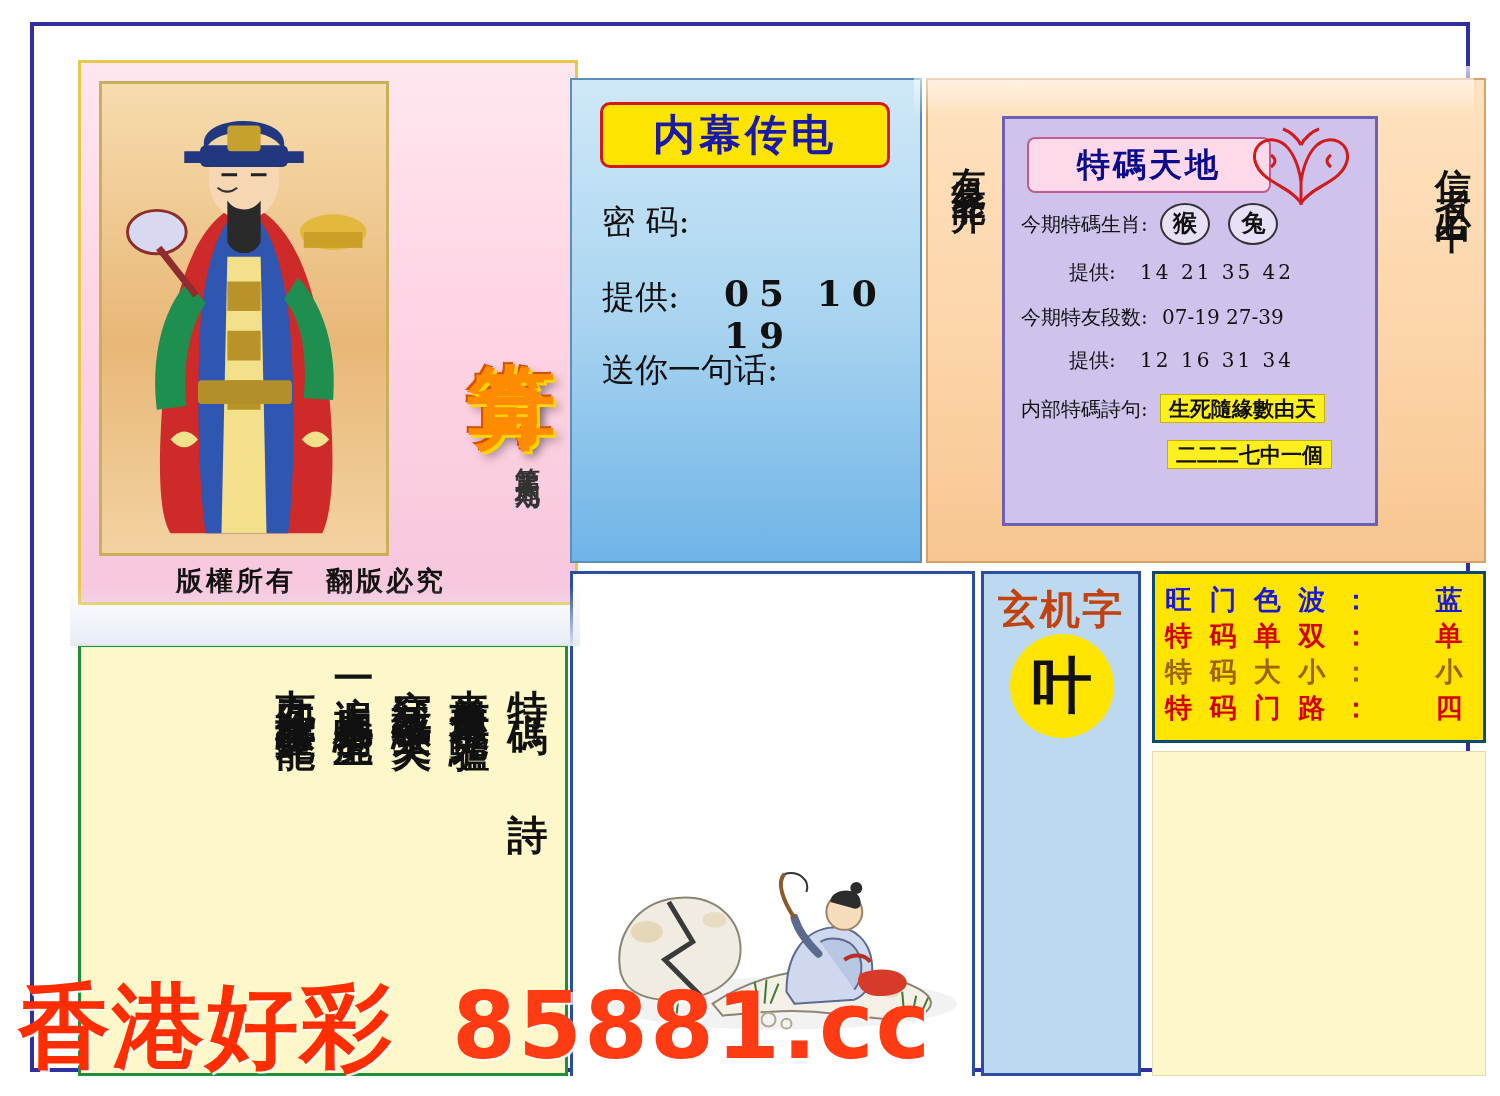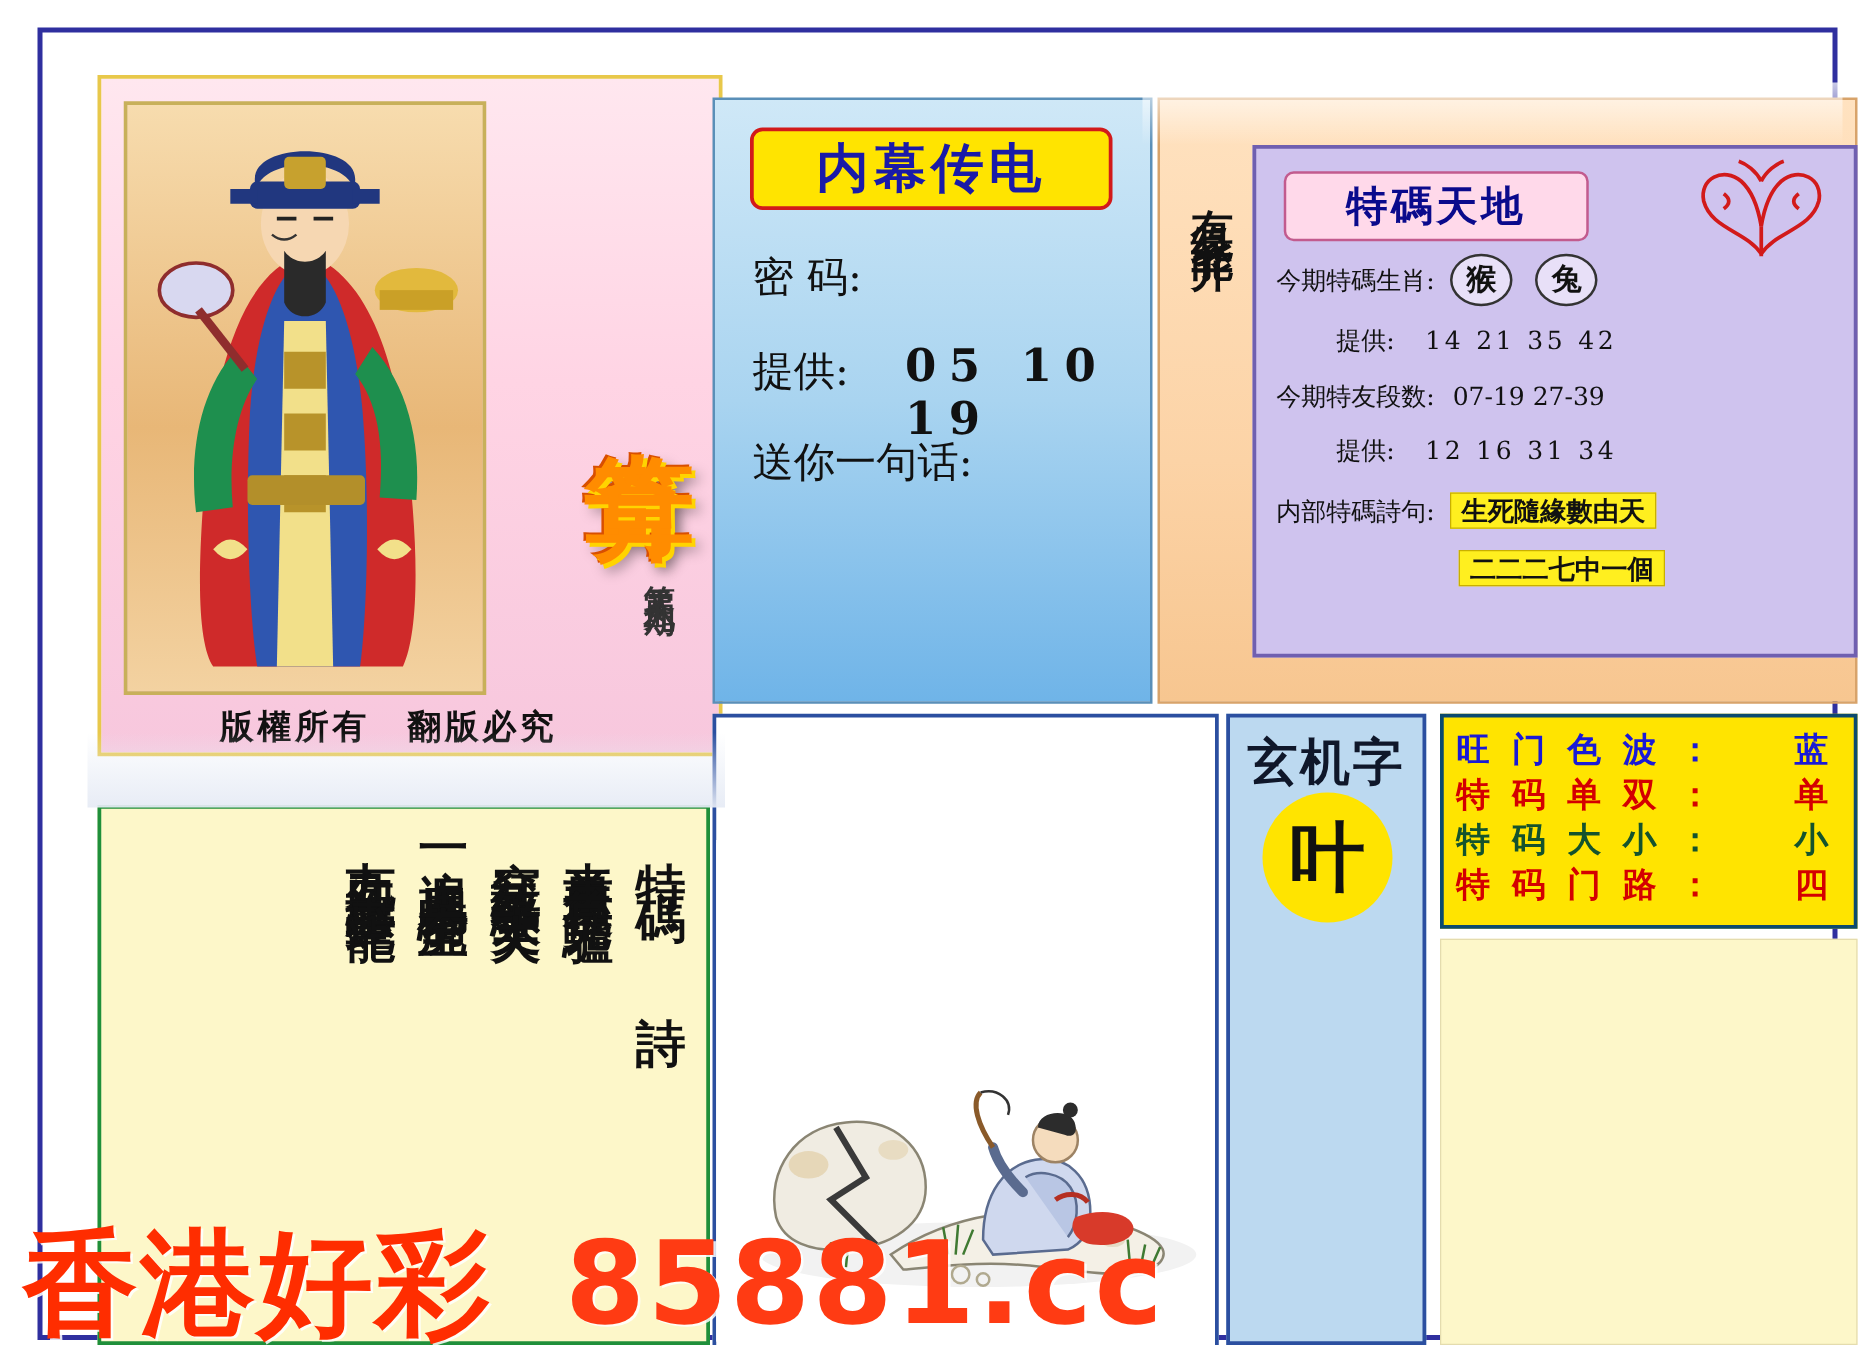--- a/index.html
+++ b/index.html
@@ -115,21 +115,21 @@
     font-size:34px;font-weight:bold;color:#111;letter-spacing:12px;
     font-family:"DejaVu Serif","Liberation Serif",serif;
   }
   .vright{
     position:absolute;right:6px;top:60px;width:56px;
     writing-mode:vertical-rl;
     font-size:36px;font-weight:bold;color:#111;letter-spacing:16px;
     font-family:"DejaVu Serif","Liberation Serif",serif;
   }
   .tema-inner{
-    position:absolute;left:74px;top:36px;width:484px;height:410px;
+    position:absolute;left:74px;top:36px;width:376px;height:410px;
     background:#cfc3ee;
     border:3px solid #6f5fb0;
     box-sizing:border-box;
   }
   .tema-title{
     position:absolute;left:22px;top:18px;width:240px;height:52px;
     background:#ffd9ea;
     border:2px solid #c25b8e;
     border-radius:8px;
     display:flex;align-items:center;justify-content:center;
@@ -193,21 +193,21 @@
   }
   
   .xuanjizi{
     position:absolute;left:947px;top:545px;width:160px;height:505px;
     background:#bcd9f0;
     border:3px solid #2b4fa0;
     box-sizing:border-box;
   }
   .xuanjizi-title{
     position:absolute;left:0;top:8px;width:100%;
-    text-align:center;font-size:40px;font-weight:bold;color:#0f172a;
+    text-align:center;font-size:40px;font-weight:bold;color:#c2410c;
     letter-spacing:2px;
     font-family:"DejaVu Serif","Liberation Serif",serif;
   }
   .xuanjizi-circle{
     position:absolute;left:26px;top:60px;width:104px;height:104px;
     background:#ffe400;border-radius:50%;
     display:flex;align-items:center;justify-content:center;
     font-size:60px;font-weight:bold;color:#111;
     font-family:"DejaVu Serif","Liberation Serif",serif;
   }
@@ -231,21 +231,21 @@
   .stat-row{
     display:flex;align-items:center;justify-content:space-between;
     height:36px;
     font-size:27px;font-weight:bold;letter-spacing:4px;
     font-family:"DejaVu Serif","Liberation Serif",serif;
   }
   .stat-k{white-space:nowrap;}
   .stat-v{min-width:44px;text-align:center;}
   .c-blue{color:#1a1ad6;}
   .c-red{color:#d40000;}
-  .c-green{color:#14532d;}
+  .c-green{color:#a16207;}
   .right-blank{
     position:absolute;left:1118px;top:725px;width:334px;height:325px;
     background:#fdf7c9;
     border:1px solid #e4dcae;
     box-sizing:border-box;
   }
   
   .watermark{
     position:absolute;left:18px;top:965px;width:1200px;height:110px;
     font-size:92px;font-weight:bold;

